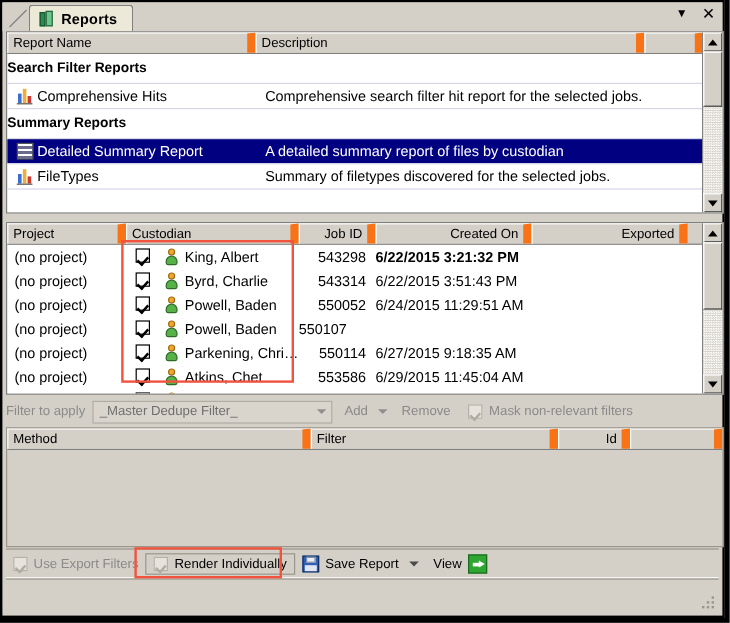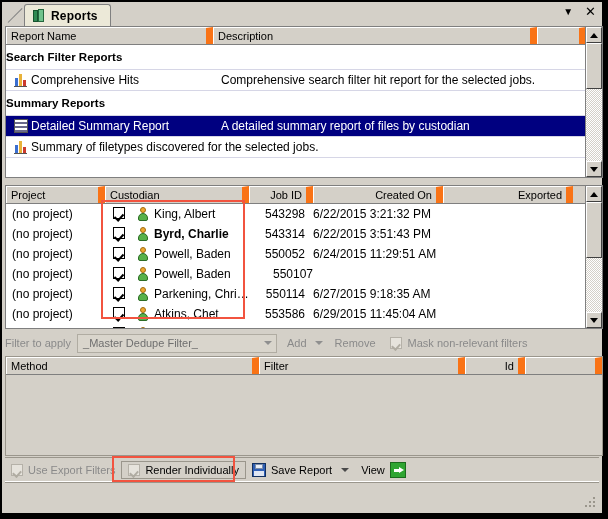--- a/index.html
+++ b/index.html
@@ -239,20 +239,21 @@
           <span>A detailed summary report of files by custodian</span>
         </div>
         <div class="sep"></div>
         <div class="row">
           <span class="ico-bar">
             <i class="b1"></i>
             <i class="b2"></i>
             <i class="b3"></i>
             <span class="ax"></span>
           </span>
+          <span class="rn" style="width: 190px;">FileTypes</span>
           <span>Summary of filetypes discovered for the selected jobs.</span>
         </div>
         <div class="sep"></div>
       </div>
 
     <div class="vsb">
       <div class="sb-btn up">
           <span class="arw u"></span>
         </div>
       <div class="sb-track">
@@ -277,32 +278,32 @@
           <span style="width: 99px; padding-left: 6px; box-sizing: border-box;">(no project)</span>
           <span class="cust-cell" style="width: 144px;">
             <span class="cbx on"></span>
             <span class="person">
               <span class="head"></span>
               <span class="body"></span>
             </span>
             <span class="cust-name" style="width: 96px;">King, Albert</span>
           </span>
           <span style="width: 64px; text-align: right; padding-right: 8px; box-sizing: border-box;">543298</span>
-          <span style="width: 130px; text-align: right; padding-right: 22px; box-sizing: border-box;">6/22/2015 3:21:32 PM</span>
-          <span style="width: 130px; text-align: right; padding-right: 6px; box-sizing: border-box;"></span>
-        </div>
-        <div class="row">
-          <span style="width: 99px; padding-left: 6px; box-sizing: border-box;">(no project)</span>
-          <span class="cust-cell" style="width: 144px;">
-            <span class="cbx on"></span>
-            <span class="person">
-              <span class="head"></span>
-              <span class="body"></span>
-            </span>
-            <span class="cust-name" style="width: 96px; font-weight: bold;">Byrd, Charlie</span>
+          <span style="width: 130px; text-align: right; padding-right: 22px; box-sizing: border-box; font-weight: bold;">6/22/2015 3:21:32 PM</span>
+          <span style="width: 130px; text-align: right; padding-right: 6px; box-sizing: border-box;"></span>
+        </div>
+        <div class="row">
+          <span style="width: 99px; padding-left: 6px; box-sizing: border-box;">(no project)</span>
+          <span class="cust-cell" style="width: 144px;">
+            <span class="cbx on"></span>
+            <span class="person">
+              <span class="head"></span>
+              <span class="body"></span>
+            </span>
+            <span class="cust-name" style="width: 96px;">Byrd, Charlie</span>
           </span>
           <span style="width: 64px; text-align: right; padding-right: 8px; box-sizing: border-box;">543314</span>
           <span style="width: 130px; text-align: right; padding-right: 22px; box-sizing: border-box;">6/22/2015 3:51:43 PM</span>
           <span style="width: 130px; text-align: right; padding-right: 6px; box-sizing: border-box;"></span>
         </div>
         <div class="row">
           <span style="width: 99px; padding-left: 6px; box-sizing: border-box;">(no project)</span>
           <span class="cust-cell" style="width: 144px;">
             <span class="cbx on"></span>
             <span class="person">
@@ -318,21 +319,21 @@
         <div class="row">
           <span style="width: 99px; padding-left: 6px; box-sizing: border-box;">(no project)</span>
           <span class="cust-cell" style="width: 144px;">
             <span class="cbx on"></span>
             <span class="person">
               <span class="head"></span>
               <span class="body"></span>
             </span>
             <span class="cust-name" style="width: 96px;">Powell, Baden</span>
           </span>
-          <span style="width: 64px; text-align: right; padding-right: 0; box-sizing: border-box;">550107</span>
+          <span style="width: 64px; text-align: left; padding-right: 0; box-sizing: border-box;">550107</span>
           <span style="width: 130px; text-align: right; padding-right: 6px; box-sizing: border-box;"></span>
         </div>
         <div class="row">
           <span style="width: 99px; padding-left: 6px; box-sizing: border-box;">(no project)</span>
           <span class="cust-cell" style="width: 144px;">
             <span class="cbx on"></span>
             <span class="person">
               <span class="head"></span>
               <span class="body"></span>
             </span>

